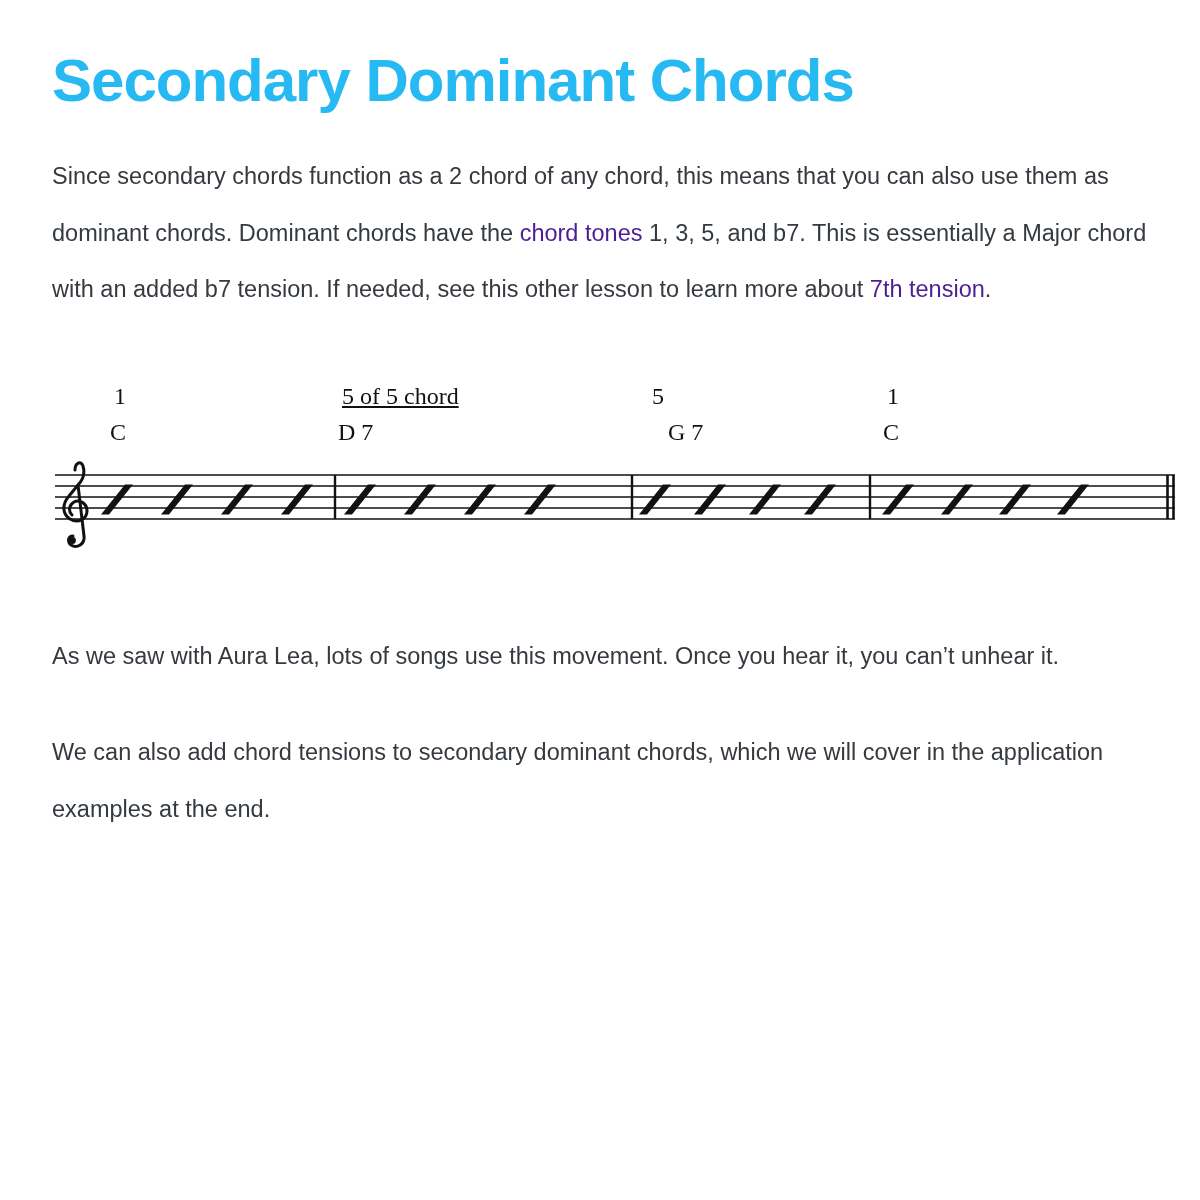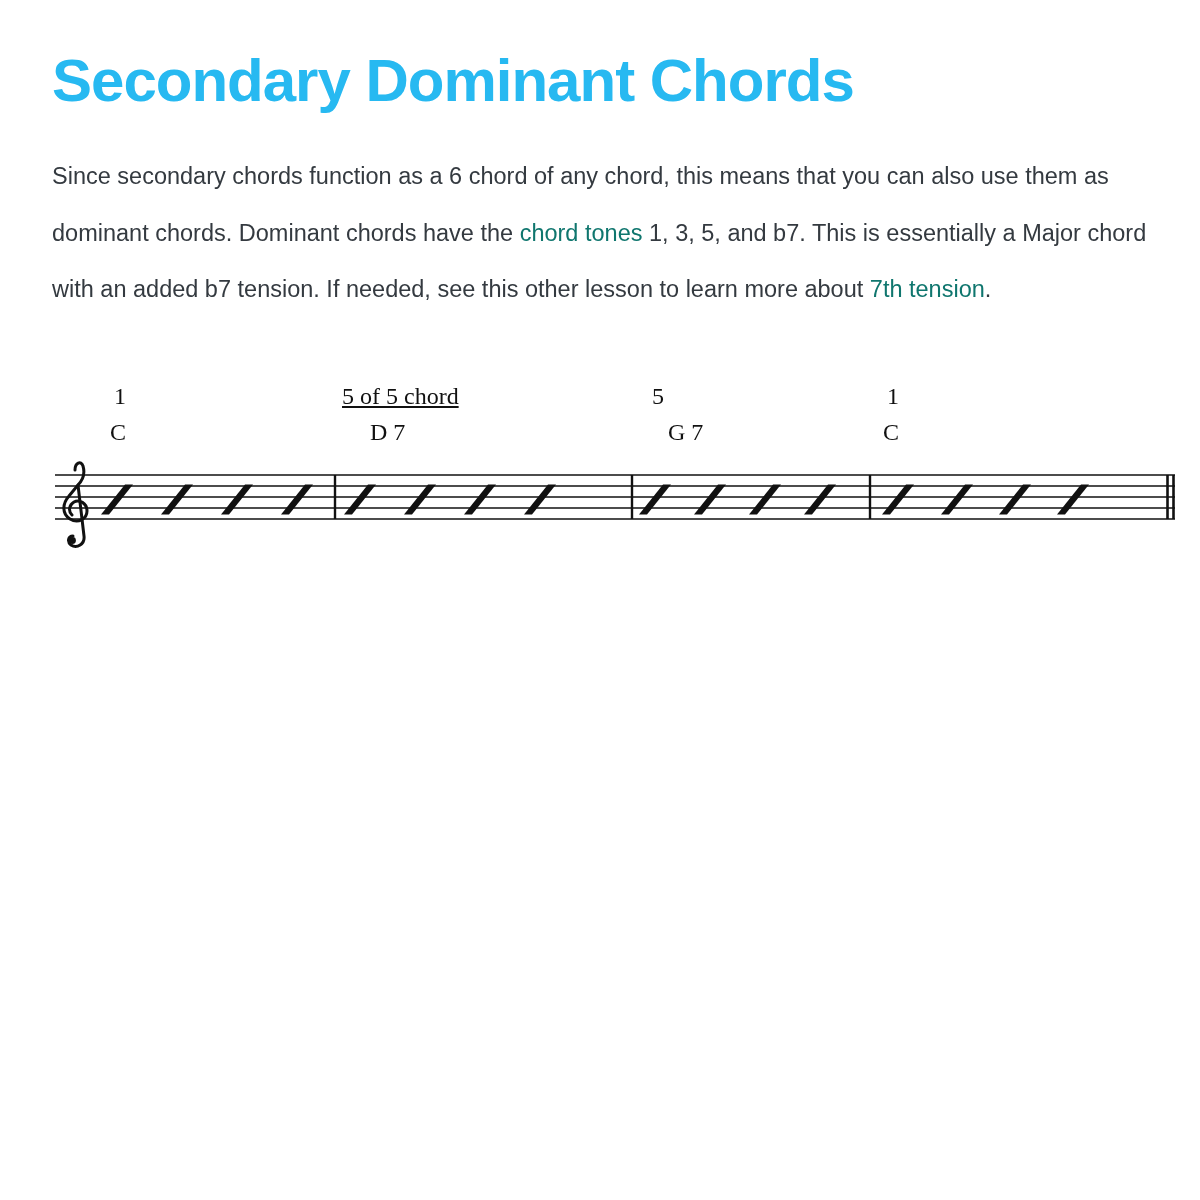--- a/index.html
+++ b/index.html
@@ -26,21 +26,21 @@
     color: #27b9f1;
   }
   p.para {
     width: 1118px;
     margin: 0 0 40px 0;
     font-size: 23.5px;
     line-height: 56.5px;
     font-weight: 400;
   }
   a.link {
-    color: #0f766e;
+    color: #4c1d95;
     text-decoration: none;
     cursor: pointer;
   }
   
   .notation {
     position: relative;
     width: 1126px;
     height: 208px;
     margin: 16px 0 62px 0;
   }
@@ -58,21 +58,21 @@
     top: 96px;
   }
 </style>
 </head>
 <body>
 
 <div class="content">
 
   <h1 class="title">Secondary Dominant Chords</h1>
 
-  <p class="para"><span>Since secondary chords function as a 6 chord of any chord, this means that you can also use them as dominant chords. Dominant chords have the </span><a class="link">chord tones</a><span> 1, 3, 5, and b7. This is essentially a Major chord with an added b7 tension. If needed, see this other lesson to learn more about </span><a class="link">7th tension</a><span>.</span></p>
+  <p class="para"><span>Since secondary chords function as a 2 chord of any chord, this means that you can also use them as dominant chords. Dominant chords have the </span><a class="link">chord tones</a><span> 1, 3, 5, and b7. This is essentially a Major chord with an added b7 tension. If needed, see this other lesson to learn more about </span><a class="link">7th tension</a><span>.</span></p>
 
 
   <div class="notation" id="notation">
     <svg class="staff" id="staff-svg" width="1126" height="112" viewBox="0 0 1126 112">
         <line x1="0" y1="21" x2="1120" y2="21" stroke="#111111" stroke-width="1.6"></line>
         <line x1="0" y1="32" x2="1120" y2="32" stroke="#111111" stroke-width="1.6"></line>
         <line x1="0" y1="43" x2="1120" y2="43" stroke="#111111" stroke-width="1.6"></line>
         <line x1="0" y1="54" x2="1120" y2="54" stroke="#111111" stroke-width="1.6"></line>
         <line x1="0" y1="65" x2="1120" y2="65" stroke="#111111" stroke-width="1.6"></line>
         <line x1="280" y1="21" x2="280" y2="65" stroke="#111111" stroke-width="2.4"></line>
@@ -96,23 +96,25 @@
         <polygon points="886,60.5 894,60.5 918,30.5 910,30.5" fill="#111111"></polygon>
         <polygon points="944,60.5 952,60.5 976,30.5 968,30.5" fill="#111111"></polygon>
         <polygon points="1002,60.5 1010,60.5 1034,30.5 1026,30.5" fill="#111111"></polygon>
         <path d="M20 16 C20 9 26 6 28 12 C30 19 28 26 23 31 L14 42 C7 50 7 60 15 65 C23 70 32 65 32 57 C32 49 24 45 19 48 C14 51 13 57 17 61" fill="none" stroke="#111111" stroke-width="3" stroke-linecap="round"></path>
         <path d="M23 31 L29 82 C30 90 22 95 16 91 C12 88 13 82 18 82" fill="none" stroke="#111111" stroke-width="3" stroke-linecap="round"></path>
         <circle cx="17.5" cy="86.5" r="3.4" fill="#111111"></circle>
       </svg>
   <div class="m-label" style="left: 62px; top: 24px;">1</div>
       <div class="m-label" style="left: 58px; top: 60px;">C</div>
       <div class="m-label" style="left: 290px; top: 24px; text-decoration: underline;">5 of 5 chord</div>
-      <div class="m-label" style="left: 286px; top: 60px; margin-left: 32px;">D 7</div>
+      <div class="m-label" style="left: 286px; top: 60px;">D 7</div>
       <div class="m-label" style="left: 600px; top: 24px;">5</div>
       <div class="m-label" style="left: 616px; top: 60px;">G 7</div>
       <div class="m-label" style="left: 835px; top: 24px;">1</div>
       <div class="m-label" style="left: 831px; top: 60px;">C</div>
     </div>
 
+  <p class="para"><span>As we saw with Aura Lea, lots of songs use this movement. Once you hear it, you can’t unhear it.</span></p>
 
+  <p class="para"><span>We can also add chord tensions to secondary dominant chords, which we will cover in the application examples at the end.</span></p>
 
 
 </div>
 
 </body></html>

